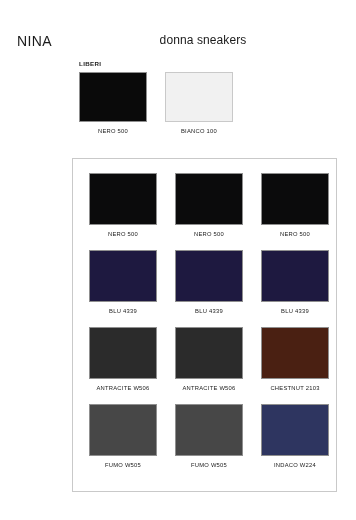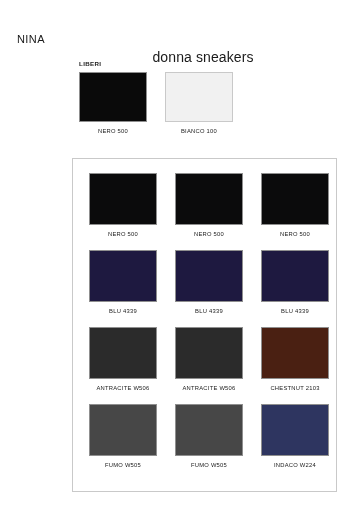--- a/index.html
+++ b/index.html
@@ -21,31 +21,31 @@
     position: absolute;
     top: 33px;
     left: 0;
     width: 356px;
     height: 16px;
   }
   .brand {
     position: absolute;
     left: 17px;
     top: 0;
-    font-size: 11px;
+    font-size: 14px;
     letter-spacing: 0.4px;
     color: #1a1a1a;
     white-space: nowrap;
   }
   .category {
     position: absolute;
     left: 203px;
-    top: 16px;
+    top: 0;
     transform: translateX(-50%);
-    font-size: 14px;
+    font-size: 12px;
     letter-spacing: 0.1px;
     color: #1a1a1a;
     white-space: nowrap;
   }
 
   
   .free-group {
     position: absolute;
     left: 79px;
     top: 60px;

